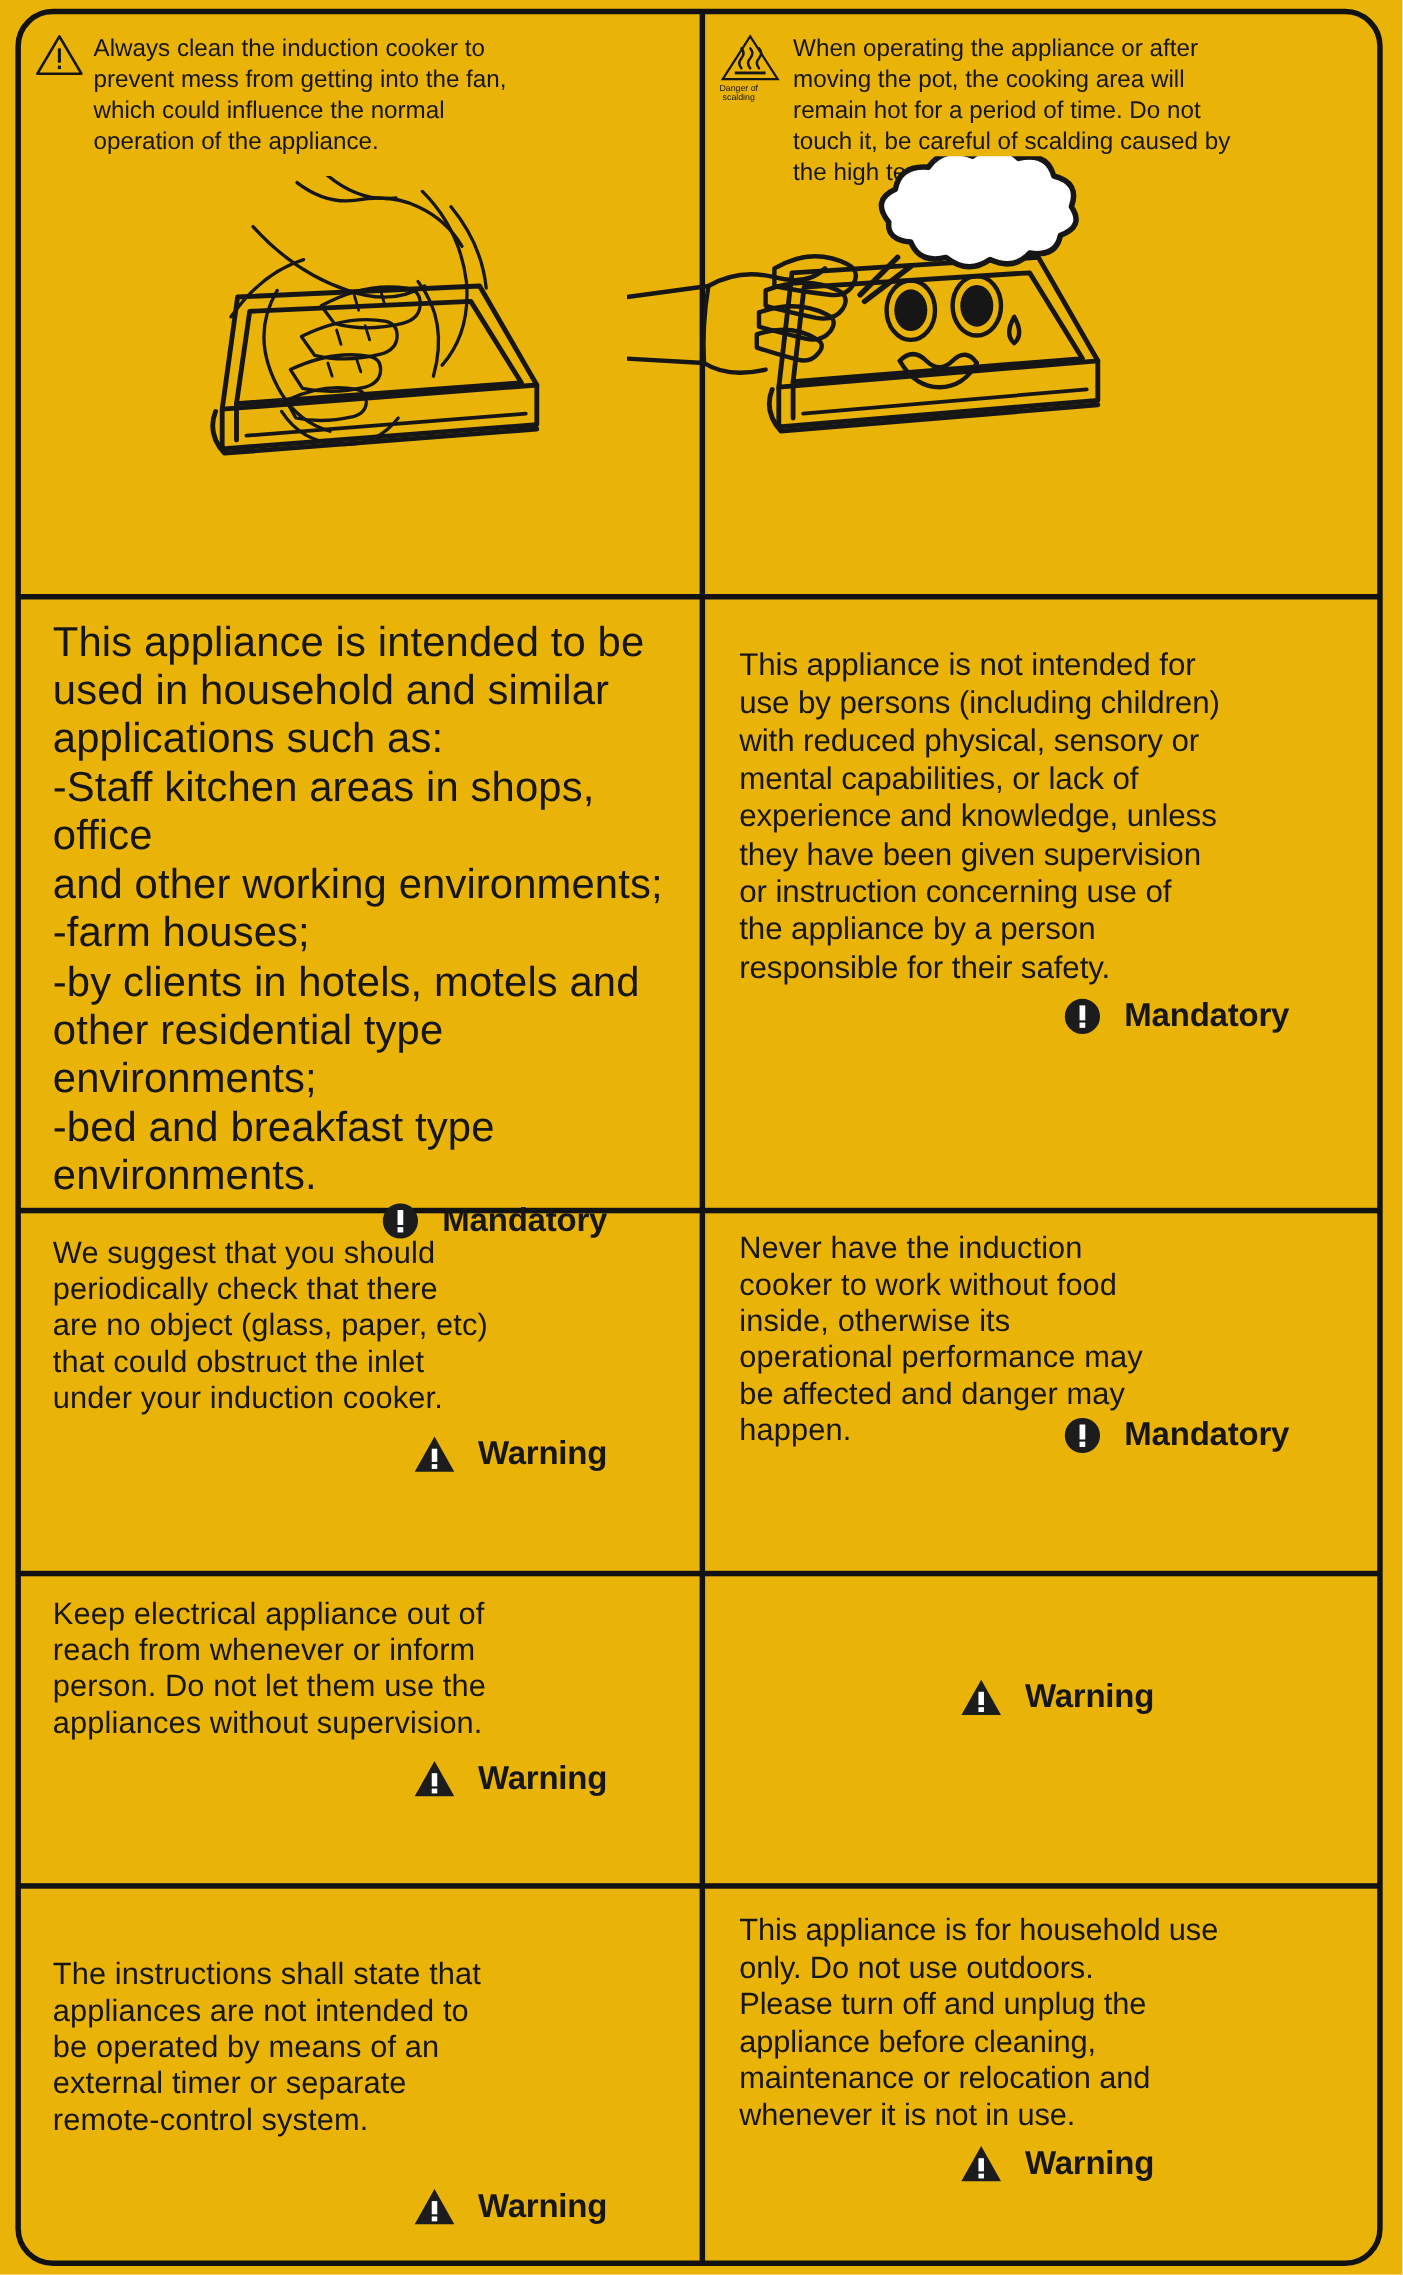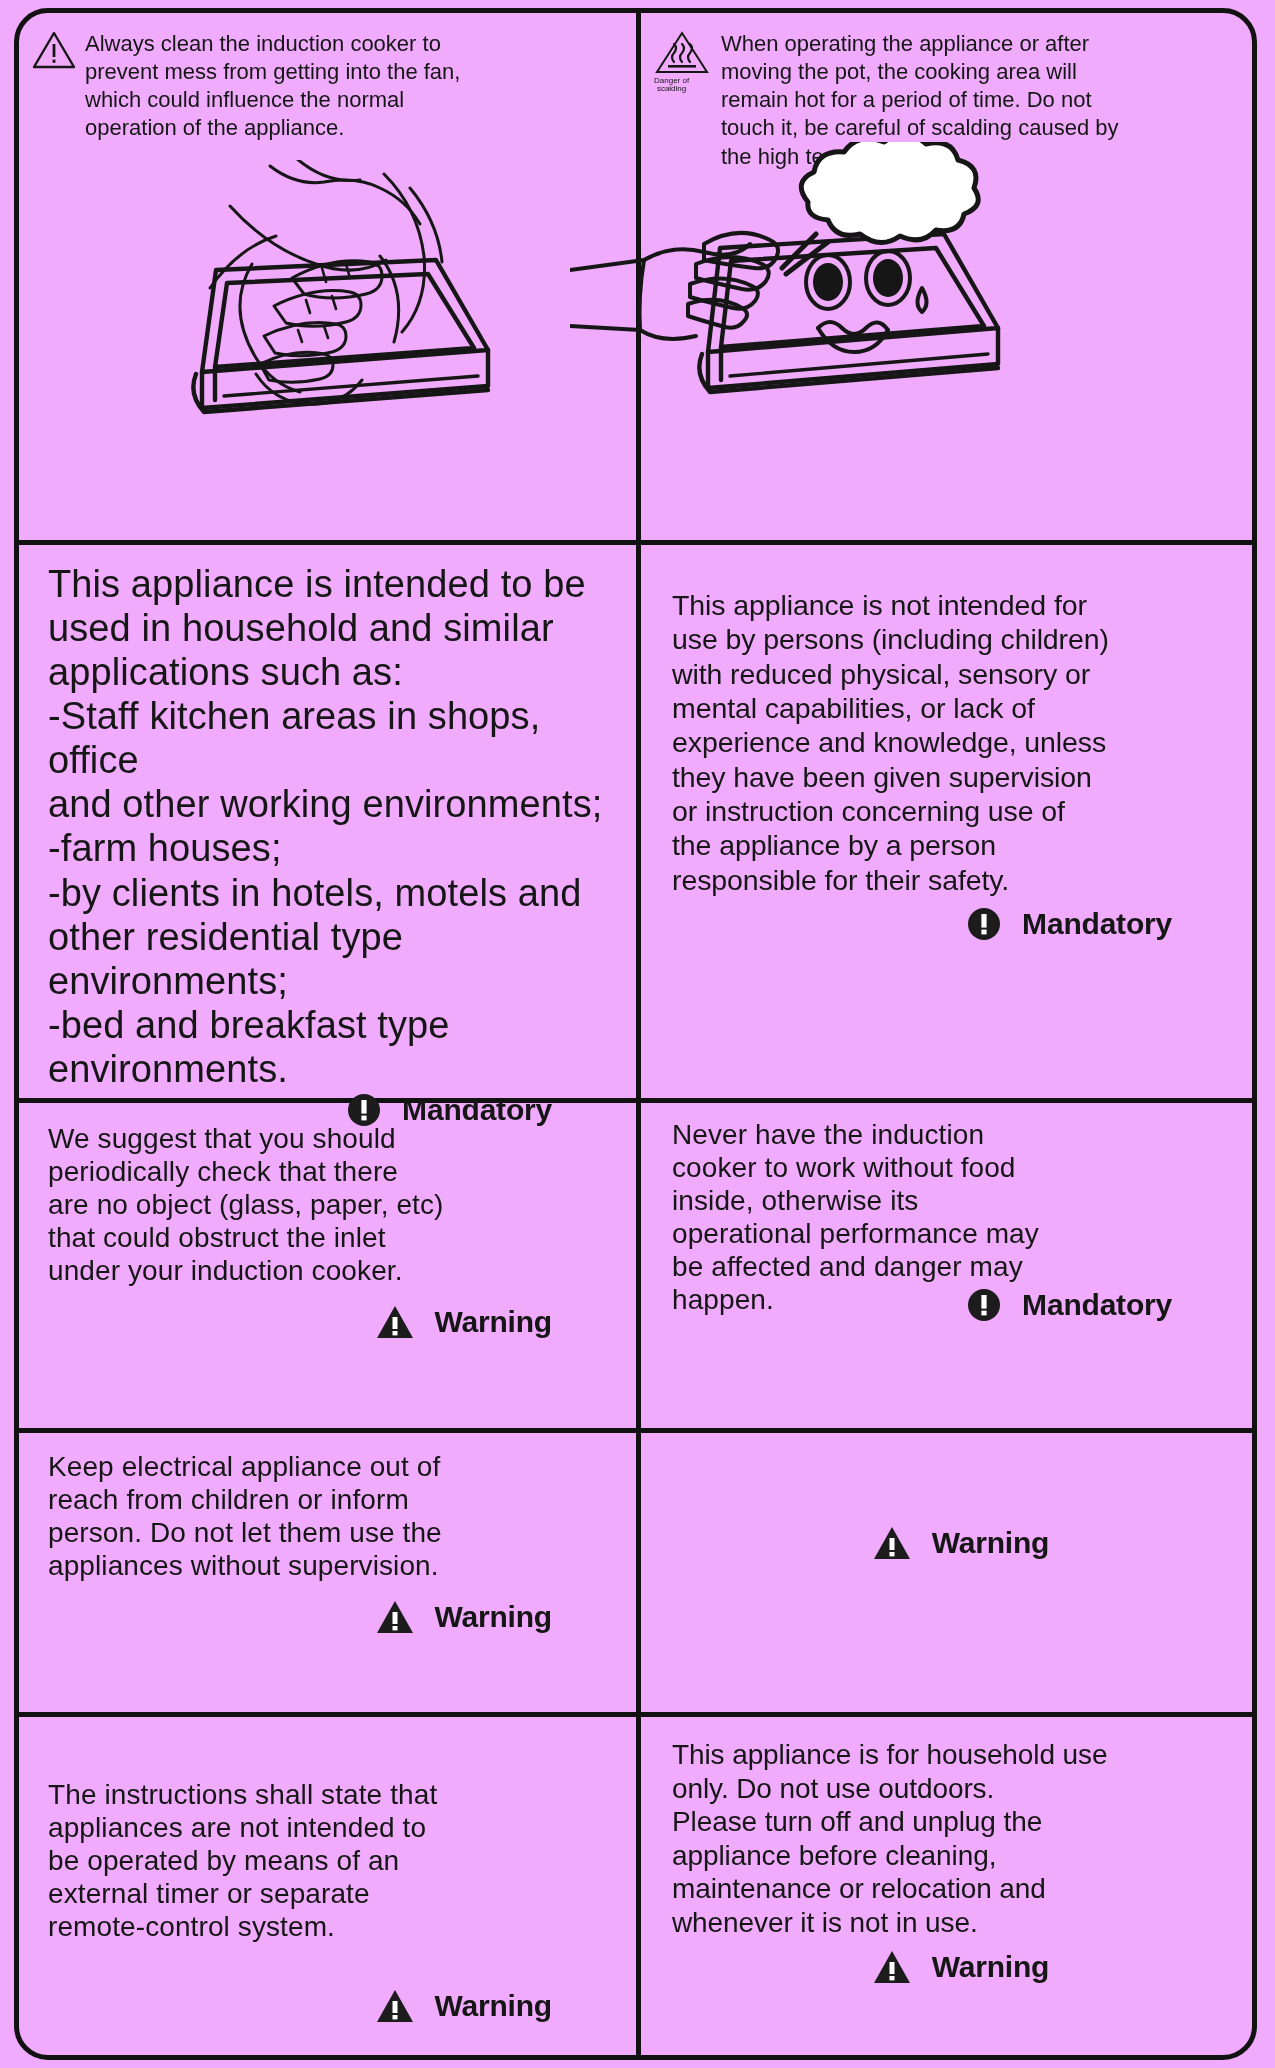--- a/index.html
+++ b/index.html
@@ -11,21 +11,21 @@
     font-family: "Liberation Sans", sans-serif;
     color: #1a1a1a;
     -webkit-font-smoothing: antialiased;
   }
 
   .page {
     position: relative;
     width: 1275px;
     height: 2068px;
     margin: 0 auto;
-    background: #f0abfc;
+    background: #eab308;
     overflow: hidden;
   }
 
   
   .frame {
     position: absolute;
     left: 14px;
     top: 8px;
     width: 1243px;
     height: 2052px;
@@ -345,21 +345,21 @@
           <rect x="14.4" y="7" width="5.2" height="13.6" fill="#ffffff"></rect>
           <rect x="14.4" y="22.6" width="5.2" height="4.8" fill="#ffffff"></rect>
         </svg>
         <span>Mandatory</span>
       </span>
     </div>
   </div>
 
   <div class="cell" style="left:48px; top:1450px; width:582px;">
     <div class="cell-text" style="font-size:28px; line-height:1.18;">Keep electrical appliance out of
-reach from children or inform
+reach from whenever or inform
 person. Do not let them use the
 appliances without supervision.</div>
     <div class="badge-row right-ish" style="margin-top:18px;">
       <span class="badge">
         <svg class="ico-tri" width="38" height="34" viewBox="0 0 38 34">
           <path d="M19 1 L37 33 L1 33 Z" fill="#1c1c1c"></path>
           <rect x="16.5" y="12" width="5" height="12" fill="#ffffff"></rect>
           <rect x="16.5" y="26" width="5" height="4.4" fill="#ffffff"></rect>
         </svg>
         <span>Warning</span>

